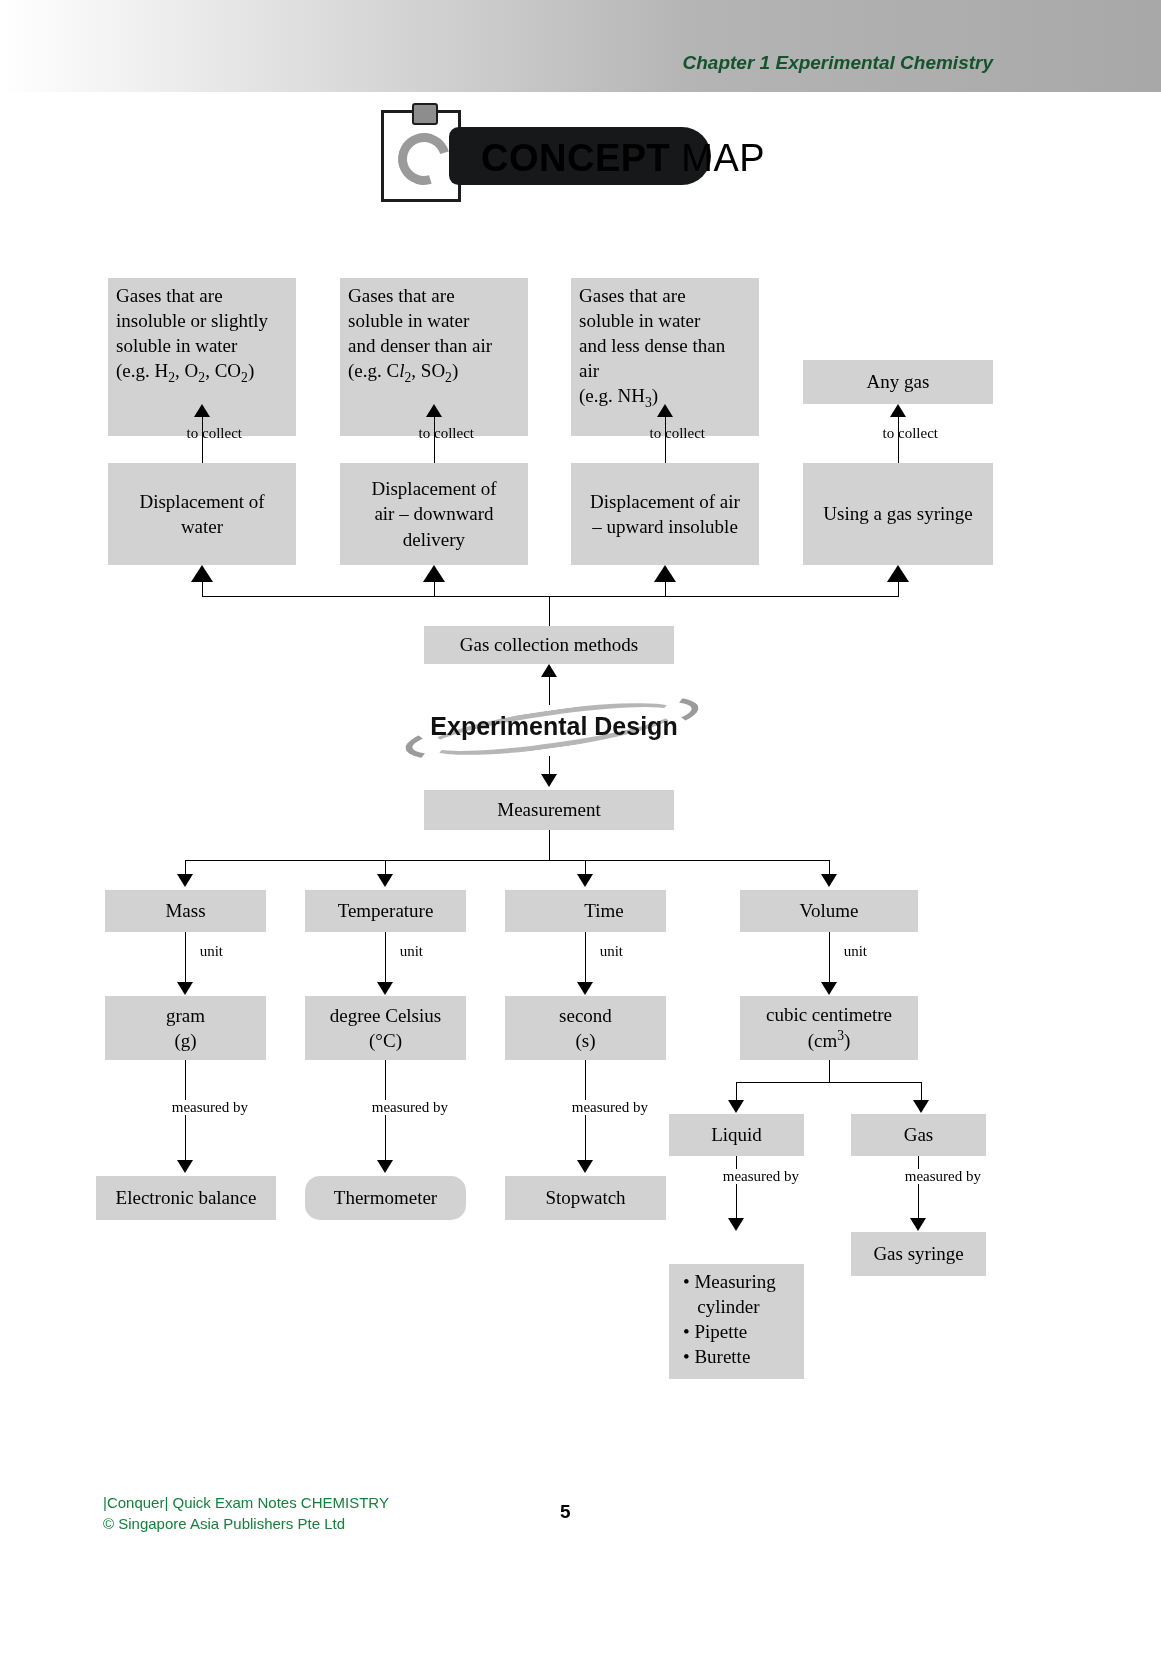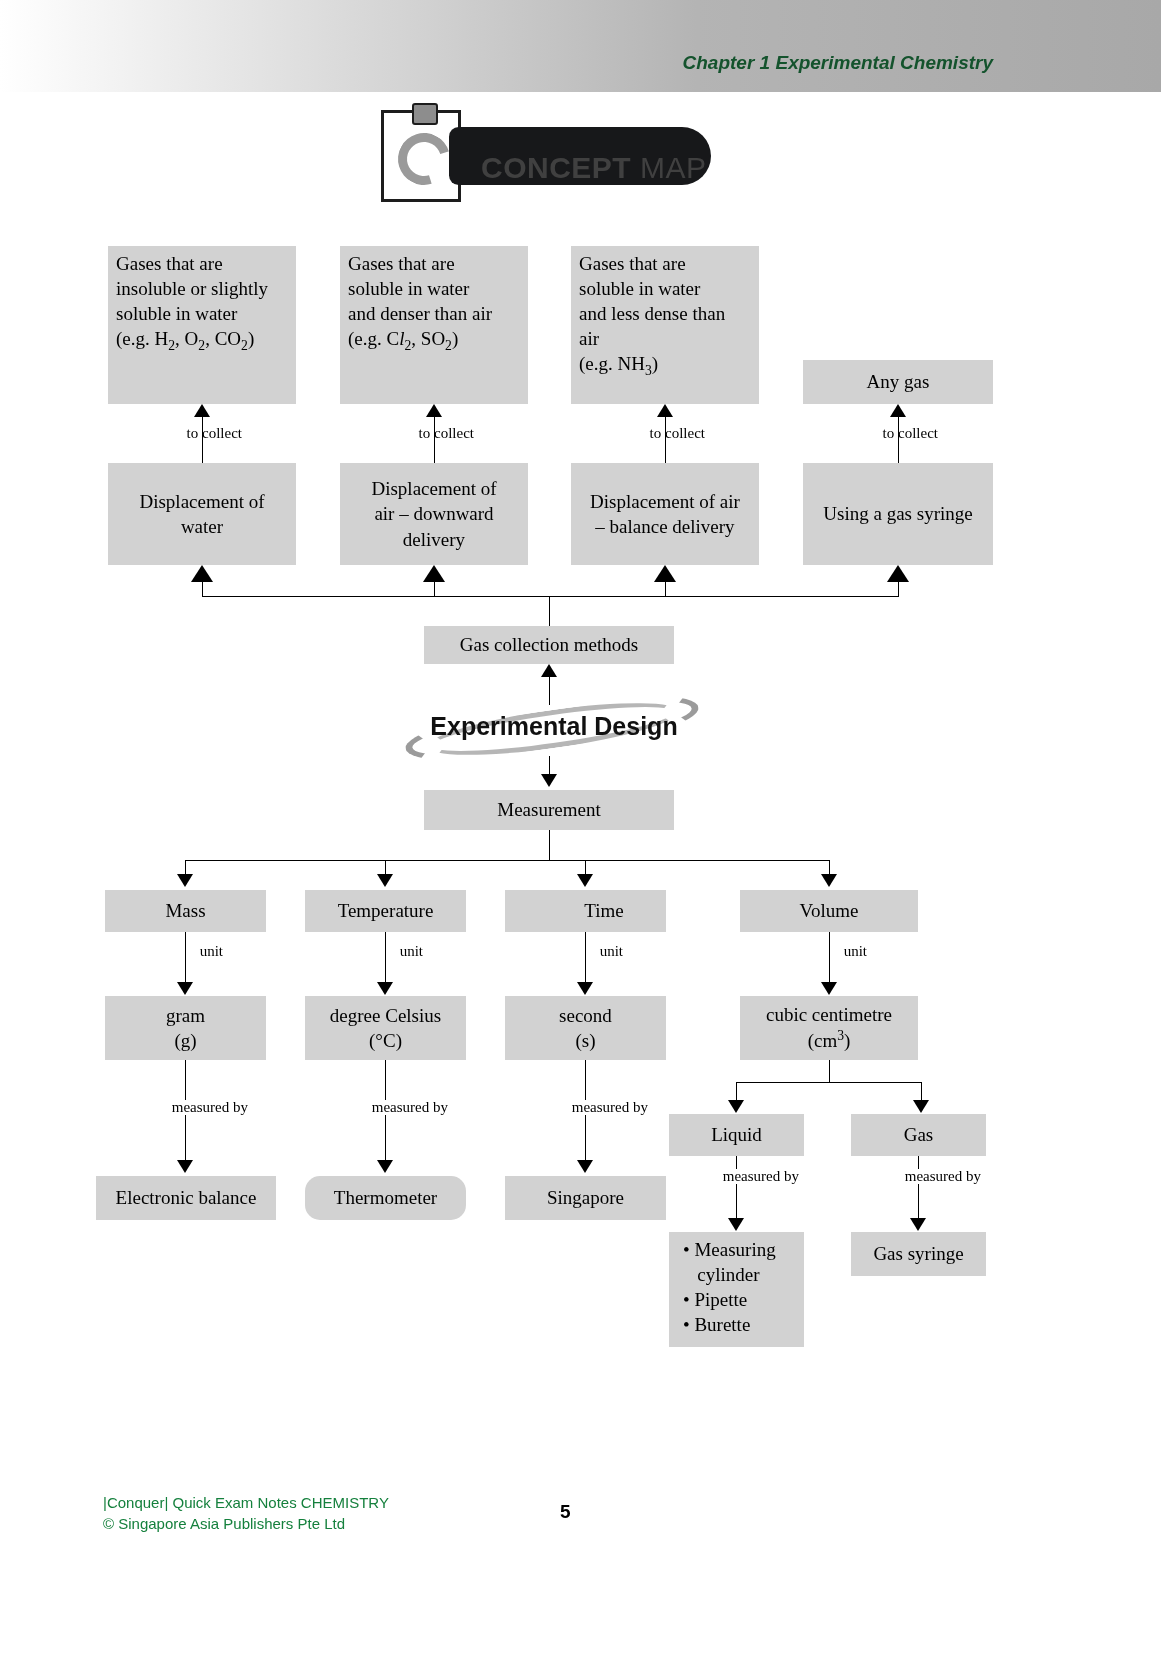--- a/index.html
+++ b/index.html
@@ -69,43 +69,43 @@
   }
   #banner-plate {
     position: absolute;
     left: 68px; top: 17px;
     width: 262px; height: 58px;
     background: #17181a;
     border-radius: 10px 30px 30px 10px;
   }
   #banner-text {
     position: absolute;
-    left: 100px; top: 41px;
+    left: 100px; top: 27px;
     font-family: "Liberation Sans", sans-serif;
-    font-size: 30px;
-    color: #404040;
+    font-size: 38px;
+    color: #000000;
     letter-spacing: .5px;
     white-space: nowrap;
   }
   #banner-text b { font-weight: bold; }
 
   
   .node {
     position: absolute;
     background: #d2d2d2;
     box-sizing: border-box;
     display: flex;
     align-items: center;
     justify-content: center;
     text-align: center;
     font-size: 19px;
     line-height: 1.32;
     padding: 5px 8px;
   }
-  .node.left { align-items: flex-start; justify-content: flex-end; text-align: left; }
+  .node.left { align-items: flex-start; justify-content: flex-end; text-align: left; margin-top: 32px; }
   .node .inner { width: 100%; }
 
   .edge-label {
     position: absolute;
     font-size: 15px;
     line-height: 1;
     white-space: nowrap;
     text-align: right;
     background: transparent;
   }
@@ -274,21 +274,21 @@
   <div class="inner">
     <div>Displacement of</div>
     <div>air – downward</div>
     <div>delivery</div>
   </div>
 </div>
 
 <div class="node" style="left:571px; top:463px; width:188px; height:102px;">
   <div class="inner">
     <div>Displacement of air</div>
-    <div>– balance delivery</div>
+    <div>– upward insoluble</div>
   </div>
 </div>
 
 <div class="node" style="left:803px; top:463px; width:190px; height:102px;">
   <div class="inner">Using a gas syringe</div>
 </div>
 
 <div class="arrow-up big" style="left:191px; top:565px;"></div>
 <div class="arrow-up big" style="left:423px; top:565px;"></div>
 <div class="arrow-up big" style="left:654px; top:565px;"></div>
@@ -397,21 +397,21 @@
 <div class="edge-label" style="left:522px; top:1100px; width:126px; background:#fff;">measured by</div>
 <div class="arrow-down" style="left:577px; top:1160px;"></div>
 
 <div class="node" style="left:96px; top:1176px; width:180px; height:44px;">
   <div class="inner">Electronic balance</div>
 </div>
 <div class="node" style="left:305px; top:1176px; width:161px; height:44px;border-radius:15px;">
   <div class="inner">Thermometer</div>
 </div>
 <div class="node" style="left:505px; top:1176px; width:161px; height:44px;">
-  <div class="inner">Singapore</div>
+  <div class="inner">Stopwatch</div>
 </div>
 
 <div class="vline" style="left:829px; top:1060px; height:22px;"></div>
 <div class="hline" style="left:736px; top:1082px; width:186px;"></div>
 <div class="vline" style="left:736px; top:1082px; height:18px;"></div>
 <div class="vline" style="left:921px; top:1082px; height:18px;"></div>
 <div class="arrow-down" style="left:728px; top:1100px;"></div>
 <div class="arrow-down" style="left:913px; top:1100px;"></div>
 
 <div class="node" style="left:669px; top:1114px; width:135px; height:42px;">

